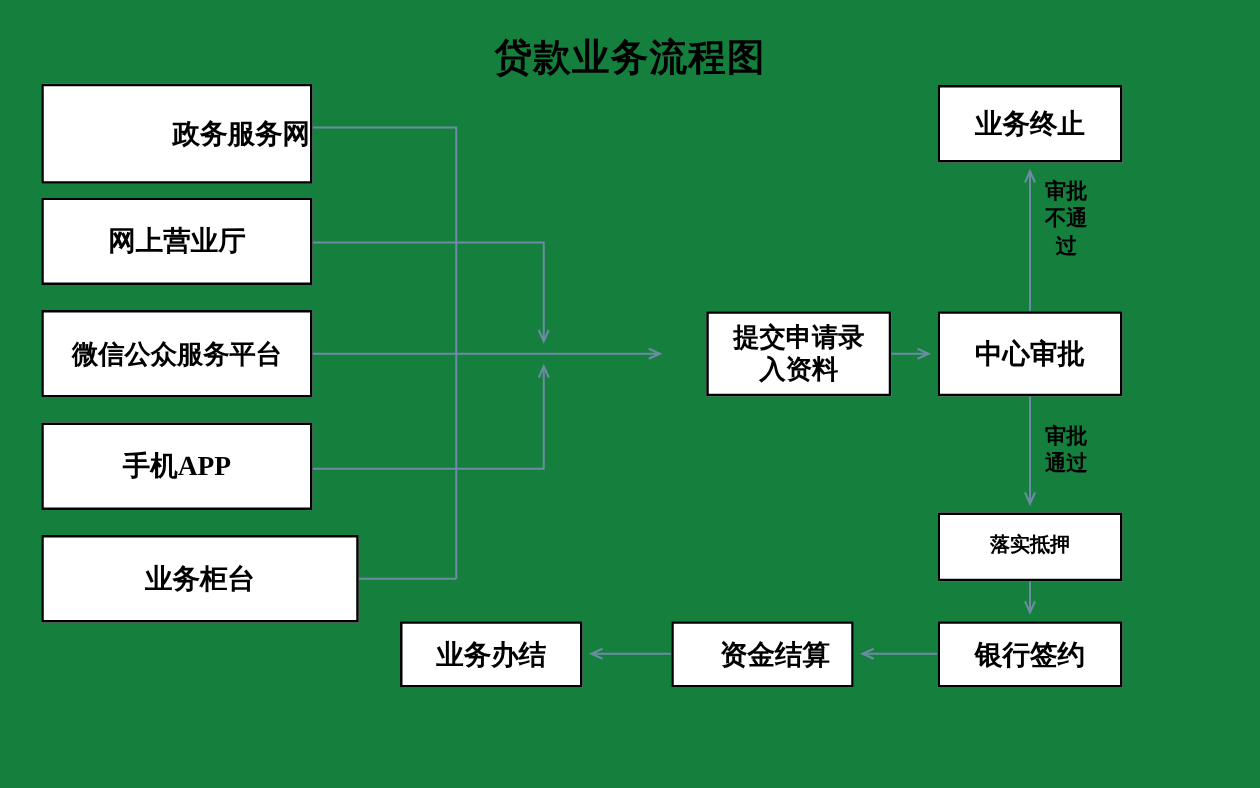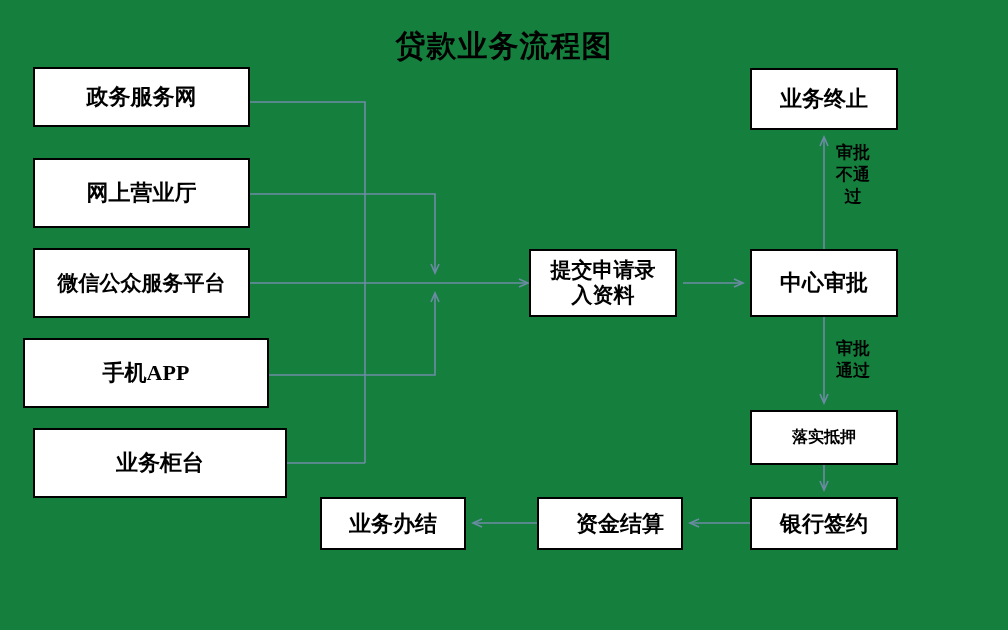--- a/index.html
+++ b/index.html
@@ -107,41 +107,41 @@
       <path d="M824,317 L824,402" marker-end="url(#ah-d)"></path>
 
       <path d="M824,465 L824,489" marker-end="url(#ah-d)"></path>
 
       <path d="M750,523 L691,523" marker-end="url(#ah-l)"></path>
 
       <path d="M537,523 L474,523" marker-end="url(#ah-l)"></path>
     </g>
   </svg>
 
-  <div class="node" style="left:33px; top:67px; width:217px; height:60px; font-size:22px;">
+  <div class="node" style="left:33px; top:67px; width:217px; height:80px; font-size:22px;justify-content:flex-end;">
     <span>政务服务网</span>
   </div>
 
   <div class="node" style="left:33px; top:158px; width:217px; height:70px; font-size:22px;">
     <span>网上营业厅</span>
   </div>
 
   <div class="node" style="left:33px; top:248px; width:217px; height:70px; font-size:21px;">
     <span>微信公众服务平台</span>
   </div>
 
-  <div class="node" style="left:23px; top:338px; width:246px; height:70px; font-size:22px;align-items:center;">
+  <div class="node" style="left:33px; top:338px; width:217px; height:70px; font-size:22px;align-items:center;">
     <span>手机APP</span>
   </div>
 
   <div class="node" style="left:33px; top:428px; width:254px; height:70px; font-size:22px;">
     <span>业务柜台</span>
   </div>
 
-  <div class="node" style="left:529px; top:249px; width:148px; height:68px; font-size:21px;">
+  <div class="node" style="left:565px; top:249px; width:148px; height:68px; font-size:21px;">
     <span>提交申请录
 入资料</span>
   </div>
 
   <div class="node" style="left:750px; top:249px; width:148px; height:68px; font-size:22px;">
     <span>中心审批</span>
   </div>
 
   <div class="node" style="left:750px; top:68px; width:148px; height:62px; font-size:22px;">
     <span>业务终止</span>

